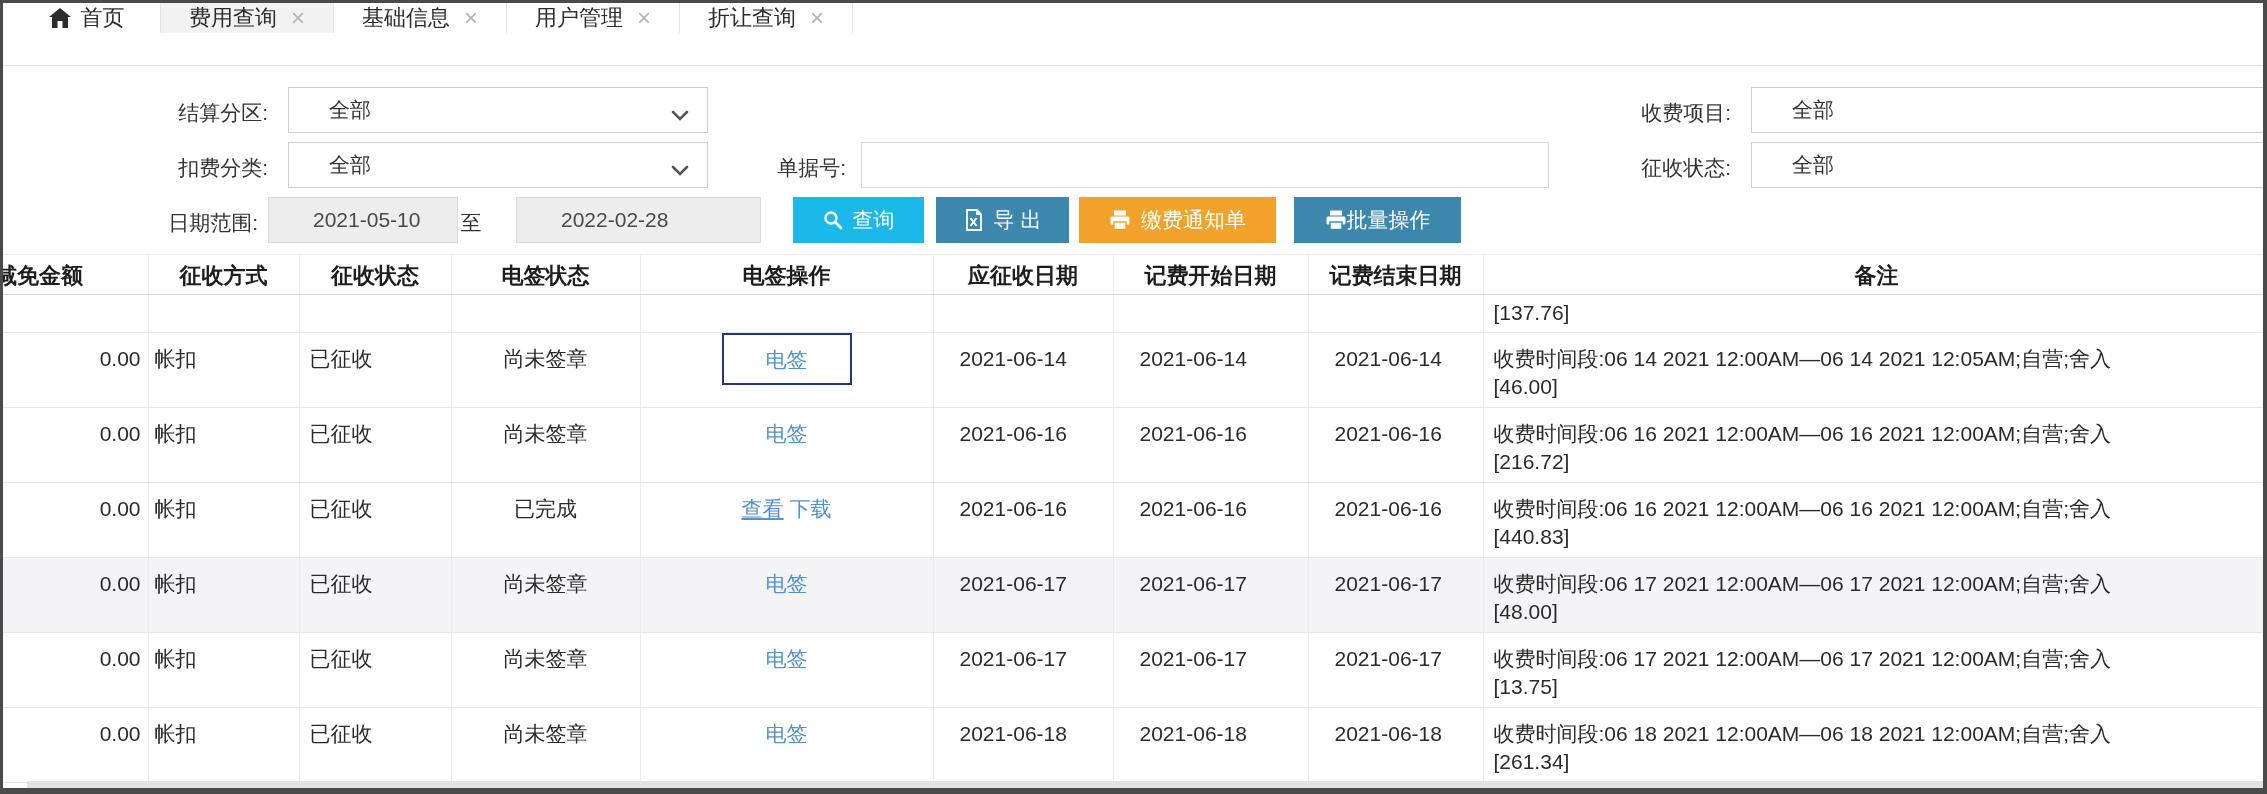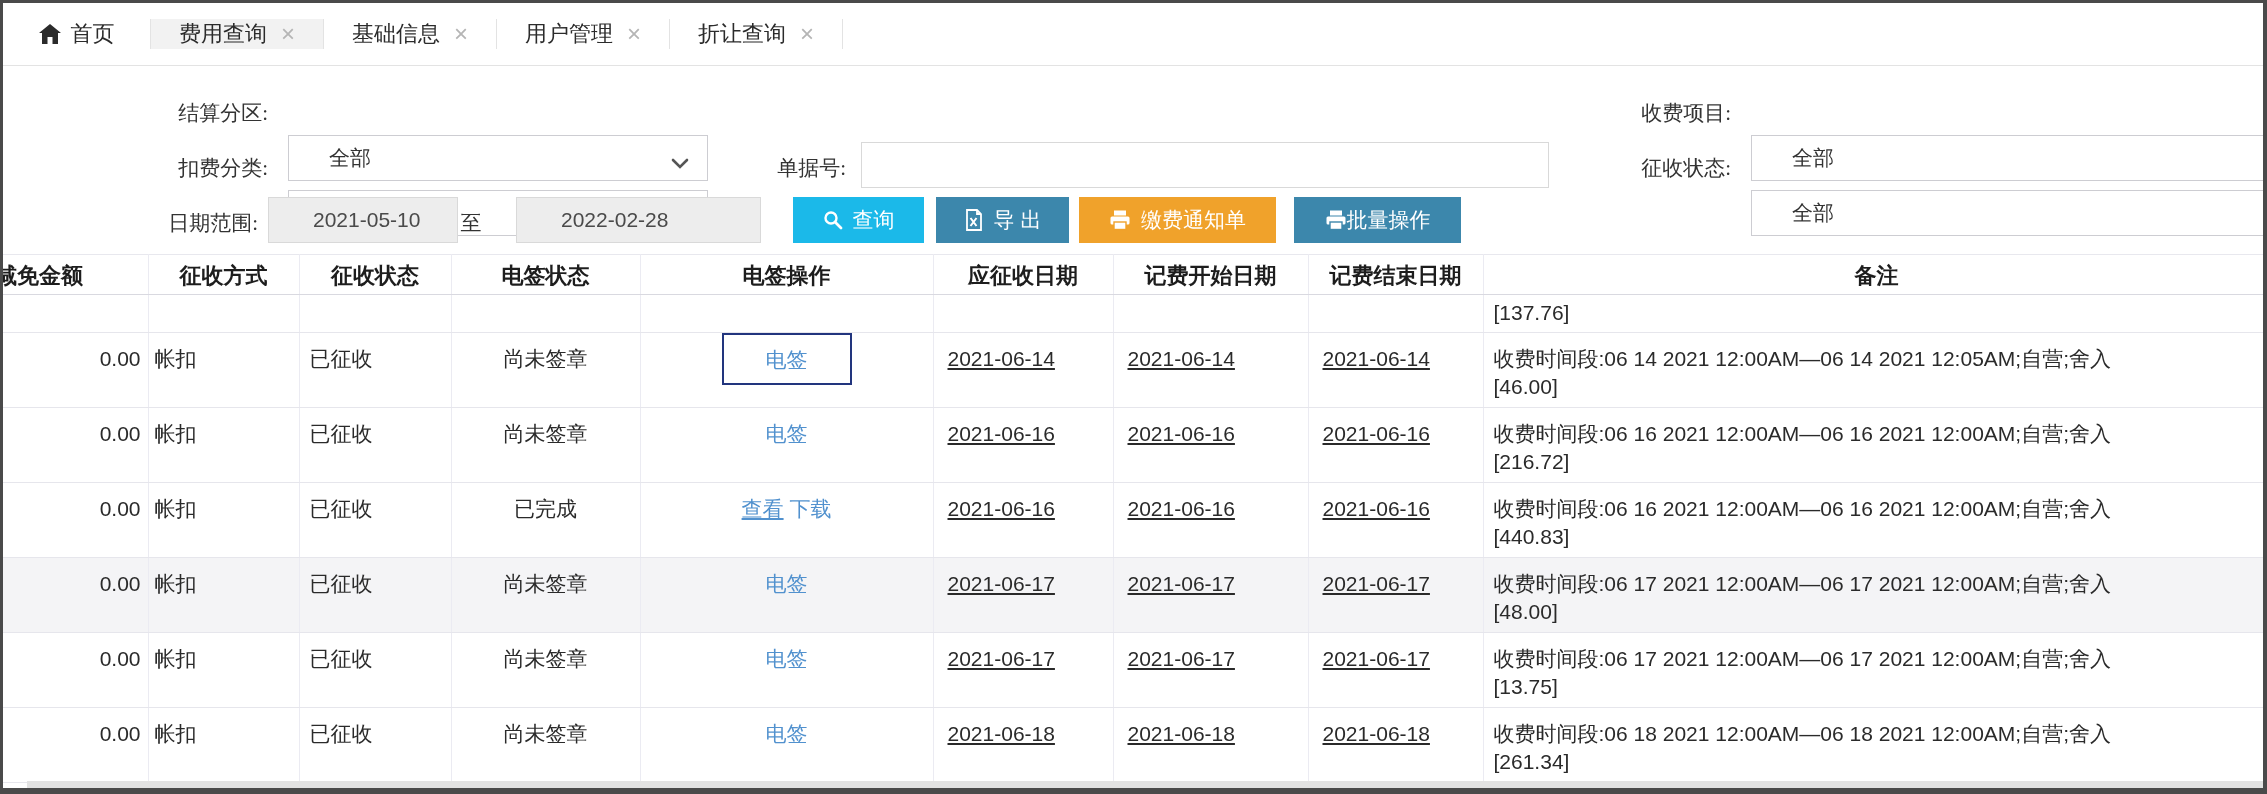--- a/index.html
+++ b/index.html
@@ -10,39 +10,39 @@
     background:#fff;
     border:3px solid #4a4a4a;
     border-right-width:4px;
     border-bottom-width:6px;
     overflow:hidden;
     font-family:"Liberation Sans","DejaVu Sans",sans-serif;
     color:#333;
   }
   
   .tabbar{
-    display:flex;align-items:center;
-    height:62px;border-bottom:1px solid #e3e3e3;background:#fff;
+    display:flex;align-items:flex-start;
+    height:62px;border-bottom:1px solid #e3e3e3;background:#fff;padding-left:10px;
   }
   .tab{
     display:flex;align-items:center;justify-content:center;
     min-width:148px;padding:0 28px;box-sizing:border-box;
     border-right:1px solid #e3e3e3;
     font-size:22px;color:#2b2b2b;cursor:pointer;gap:10px;white-space:nowrap;
   }
   .tab.active{background:#f2f2f2;}
   .tab .home-ic{display:inline-flex;align-items:center;}
   .tab-close{color:#b5b5b5;font-size:24px;line-height:1;margin-left:4px;}
   
   .filters{position:relative;height:188px;background:#fff;font-size:21px;}
-  .flabel{position:absolute;width:140px;text-align:right;color:#333;white-space:nowrap;font-family:Liberation Serif, serif;}
+  .flabel{position:absolute;width:140px;text-align:right;color:#333;white-space:nowrap;}
   .fselect{
     position:absolute;height:46px;box-sizing:border-box;
     border:1px solid #cdcdd2;background:#fff;
-    display:flex;align-items:center;padding-left:40px;color:#333;margin-top:48px;
+    display:flex;align-items:center;padding-left:40px;color:#333;
   }
   .fselect .chev{position:absolute;right:18px;top:15px;}
   .ftext{
     position:absolute;height:46px;box-sizing:border-box;
     border:1px solid #d9d9d9;background:#fff;padding:0 12px;
     font-size:21px;font-family:inherit;color:#333;outline:none;
   }
   .fdate{
     position:absolute;height:46px;box-sizing:border-box;
     border:1px solid #d9d9d9;background:#ededed;
@@ -71,21 +71,21 @@
   table.grid td{font-size:21px;color:#2a2a2a;padding-top:12px;line-height:28px;}
   tr.partial td{height:38px;padding-top:4px;}
   tr.datarow td{height:75px;}
   tr.striped td{background:#f4f4f6;}
   th.c0 span{position:relative;left:-9px;float:left;}
   td.c0{text-align:right;padding-right:7px;padding-left:20px;}
   td.c1{padding-left:6px;}
   td.c2{padding-left:10px;}
   td.c3{text-align:center;}
   td.c4{text-align:center;}
-  td.c5,td.c6,td.c7{padding-left:14px;text-decoration:underline;}
+  td.c5,td.c6,td.c7{padding-left:26px;}
   td.c8{padding-left:10px;}
   a.lnk{color:#5191ce;text-decoration:none;cursor:pointer;}
   a.lnk.ul{text-decoration:underline;}
   .focusbox{display:inline-block;border:2px solid #22357e;padding:10px 42px;margin-top:-12px;margin-bottom:0;}
   .focusbox a{position:relative;top:1px;}
   .hstrip{position:absolute;left:24px;right:0;bottom:0;height:7px;background:#e2e2e2;}
 </style>
 </head>
 <body>
 

